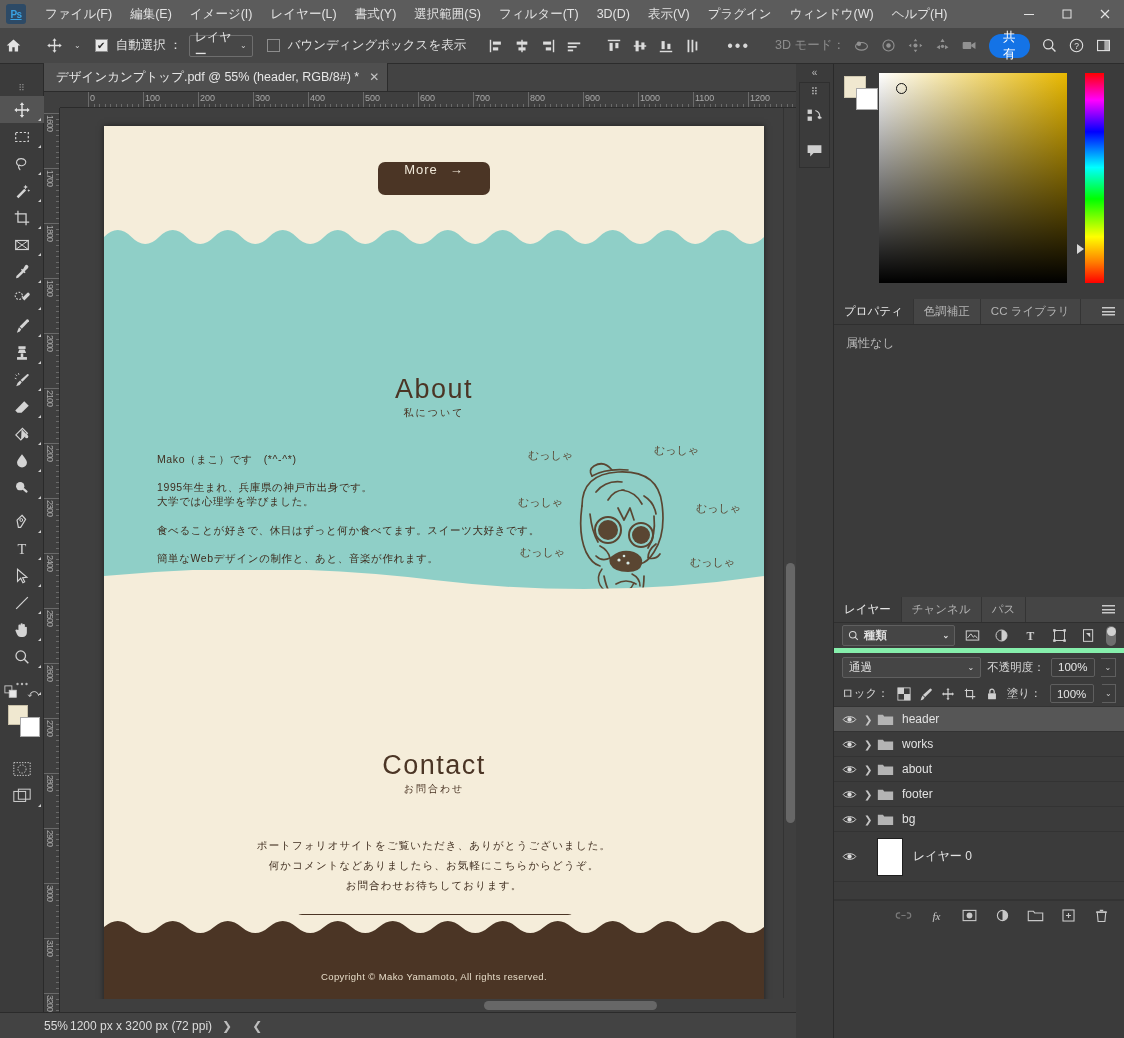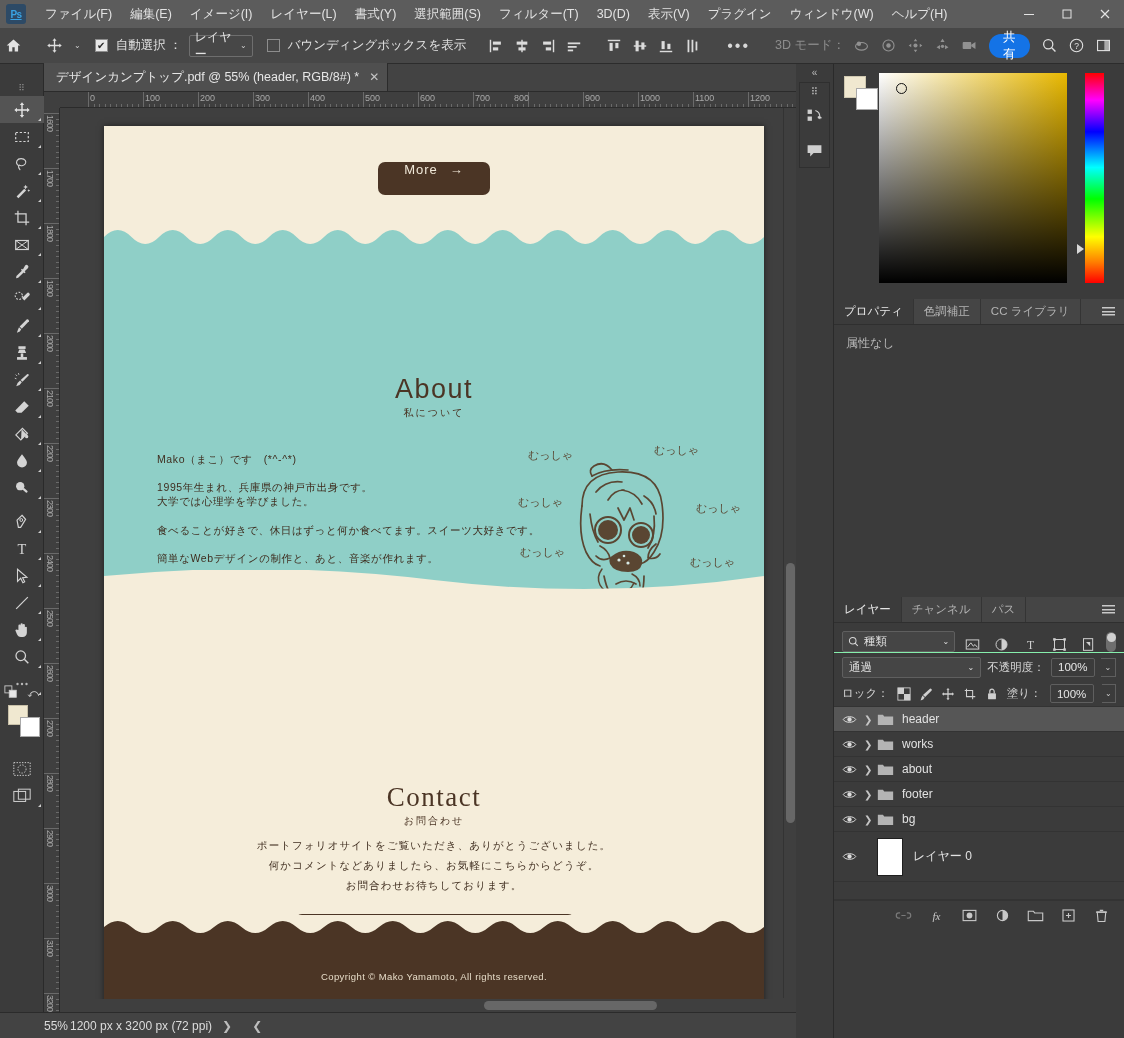--- a/index.html
+++ b/index.html
@@ -162,21 +162,21 @@
   .contact-btn { position: absolute; left: 191px; top: 318px; width: 280px; height: 52px; font-size: 13.5px; color:#f2ebdc; }
 
   .h-en { font-size: 27px; color: #4b3525; letter-spacing: 1.5px; text-align: center; font-weight: 300; }
   .h-jp { font-size: 10px; color: #4b3525; letter-spacing: 2px; text-align: center; margin-top: 1px; }
 
   .about-head { position: absolute; left: 0; top: 150px; width: 660px; }
   .about-body { position: absolute; left: 53px; top: 228px; width: 400px;
     font-size: 10.5px; color: #3f2d1f; line-height: 1.35; letter-spacing: 0.6px; }
   .about-body p { margin-bottom: 14px; }
 
-  .contact-head { position: absolute; left: 0; top: 186px; width: 660px; font-family: Liberation Serif, serif; }
+  .contact-head { position: absolute; left: 0; top: 154px; width: 660px; }
   .contact-body { position: absolute; left: 0; top: 240px; width: 660px; text-align: center;
     font-size: 10.5px; color: #3f2d1f; line-height: 1.9; letter-spacing: 1.1px; }
 
   .footer-text {
     position: absolute; left: 0; top: 55px; width: 660px; text-align: center;
     font-size: 9.5px; color: #e6dcc8; letter-spacing: 0.4px;
   }
   .illus { position: absolute; left: 400px; top: 210px; width: 240px; height: 190px; }
 
   
@@ -247,22 +247,23 @@
   }
   .cp-huemark { position:absolute; left:243px; top:180px; width:0;height:0;
      border-top:5px solid transparent; border-bottom:5px solid transparent; border-left:7px solid #d8d8d8; }
 
   
   .propbody { height: 272px; background: #3b3b3b; }
   .propnone { padding: 10px 12px; font-size: 12px; color: #b9b9b9; }
 
   
   .layers-filter {
-    display:flex; align-items:flex-end; height:30px; padding: 0 8px; gap: 6px;
-    border-bottom: 1px solid #86efac;
+    display:flex; align-items:center; height:30px; padding: 0 8px; gap: 6px;
+    border-bottom: 5px solid #86efac;
+    font-weight: bold;
   }
   .kind-select {
     height: 21px; width: 118px; background: #454545; border: 1px solid #5f5f5f; border-radius:2px;
     display:flex; align-items:center; padding: 0 5px; font-size: 11.5px; color:#e0e0e0; gap: 5px;
   }
   .kind-select .cc { margin-left: auto; font-size: 8px; }
   .filt-ico { width: 24px; display:flex; align-items:center; justify-content:center; color:#cfcfcf; }
   .toggle-pill { margin-left: auto; width: 11px; height: 20px; background:#6e6e6e; border-radius:6px; position:relative;}
   .toggle-pill::after { content:''; position:absolute; left:1px; top:1px; width:9px;height:9px;background:#d0d0d0;border-radius:50%;}
 
@@ -758,21 +759,21 @@
         <div class="rtick minor" style="left: 418.5px;"></div>
         <div class="rtick minor" style="left: 424px;"></div>
         <div class="rtick minor" style="left: 429.5px;"></div>
         <div class="rtick minor" style="left: 435px;"></div>
         <div class="rtick minor" style="left: 440.5px;"></div>
         <div class="rtick minor" style="left: 446px;"></div>
         <div class="rtick minor" style="left: 451.5px;"></div>
         <div class="rtick minor" style="left: 457px;"></div>
         <div class="rtick minor" style="left: 462.5px;"></div>
         <div class="rtick" style="left: 468px;"></div>
-        <div class="rlabel" style="left: 452px;">800</div>
+        <div class="rlabel" style="left: 468px;">800</div>
         <div class="rtick minor" style="left: 473.5px;"></div>
         <div class="rtick minor" style="left: 479px;"></div>
         <div class="rtick minor" style="left: 484.5px;"></div>
         <div class="rtick minor" style="left: 490px;"></div>
         <div class="rtick minor" style="left: 495.5px;"></div>
         <div class="rtick minor" style="left: 501px;"></div>
         <div class="rtick minor" style="left: 506.5px;"></div>
         <div class="rtick minor" style="left: 512px;"></div>
         <div class="rtick minor" style="left: 517.5px;"></div>
         <div class="rtick" style="left: 523px;"></div>

